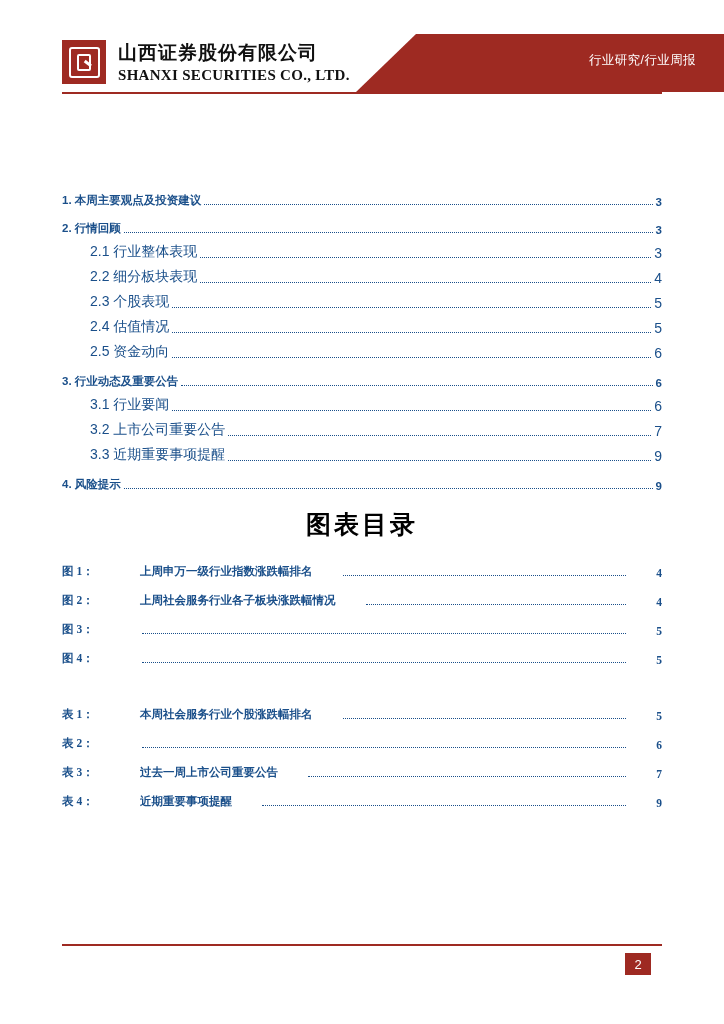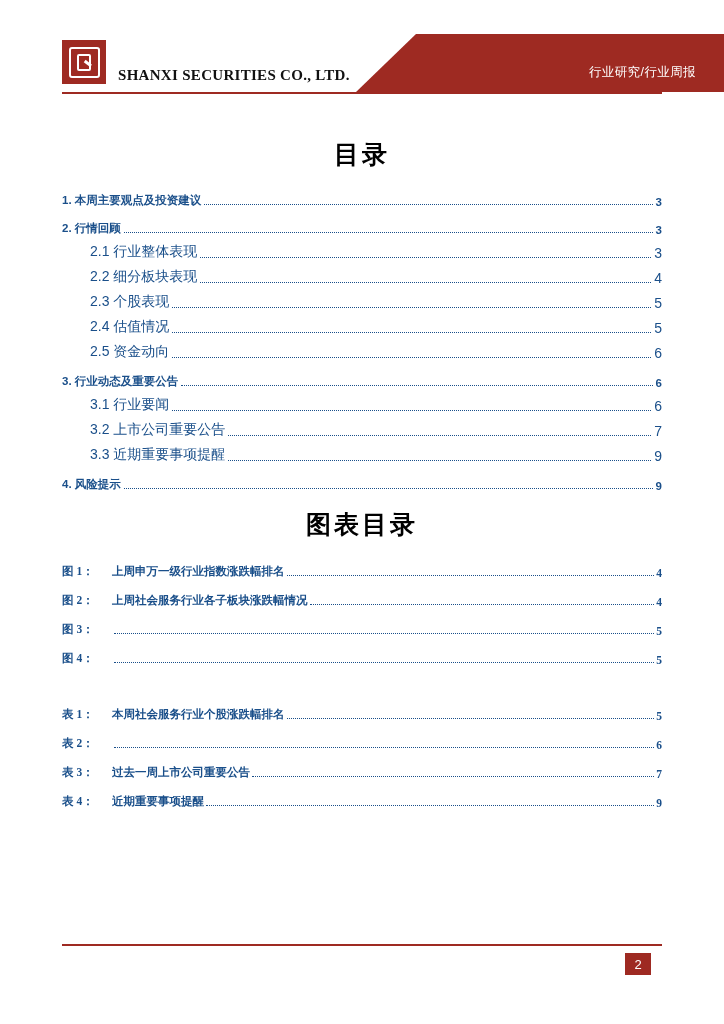--- a/index.html
+++ b/index.html
@@ -40,21 +40,21 @@
     position: absolute;
     right: 308px; top: 0;
     width: 60px;
     height: 58px;
     background: #9e2a22;
     clip-path: polygon(100% 0, 100% 100%, 0 100%);
   }
   .header-sub {
     position: absolute;
     right: 28px;
-    top: 30px;
+    top: 18px;
     color: #ffffff;
     font-size: 12.5px;
     font-family: Liberation Sans, sans-serif;
     letter-spacing: 0.4px;
   }
   .logo-box {
     position: absolute;
     left: 62px;
     top: 6px;
     width: 44px;
@@ -178,20 +178,21 @@
   }
   .fig-row {
     display: flex;
     align-items: flex-end;
     font-family: "Liberation Serif", serif;
     color: #1a4f8a;
     font-size: 11.5px;
     font-weight: bold;
     height: 29px;
     white-space: nowrap;
+    gap: 28px;
   }
   .fig-key {
     width: 50px;
     flex: 0 0 auto;
     padding-bottom: 2px;
   }
   .fig-label {
     padding-bottom: 2px;
   }
   .fig-dots {
@@ -243,25 +244,25 @@
 
 <div class="page">
 
   <div class="header">
     <div class="header-red"></div>
     <div class="header-red-slant"></div>
     <div class="header-sub">行业研究/行业周报</div>
     <div class="logo-box">
       <div class="logo-glyph"></div>
     </div>
+    <div class="company-cn">山西证券股份有限公司</div>
     <div class="company-en">SHANXI SECURITIES CO., LTD.</div>
   </div>
   <div class="header-rule"></div>
 
-  <div class="section-title" id="toc-title">目录</div>
 
   <div class="toc">
     <div class="toc-row lvl1">
       <span class="toc-label">1. 本周主要观点及投资建议</span>
       <span class="toc-dots"></span>
       <span class="toc-page">3</span>
     </div>
     <div class="toc-row lvl1">
       <span class="toc-label">2. 行情回顾</span>
       <span class="toc-dots"></span>

